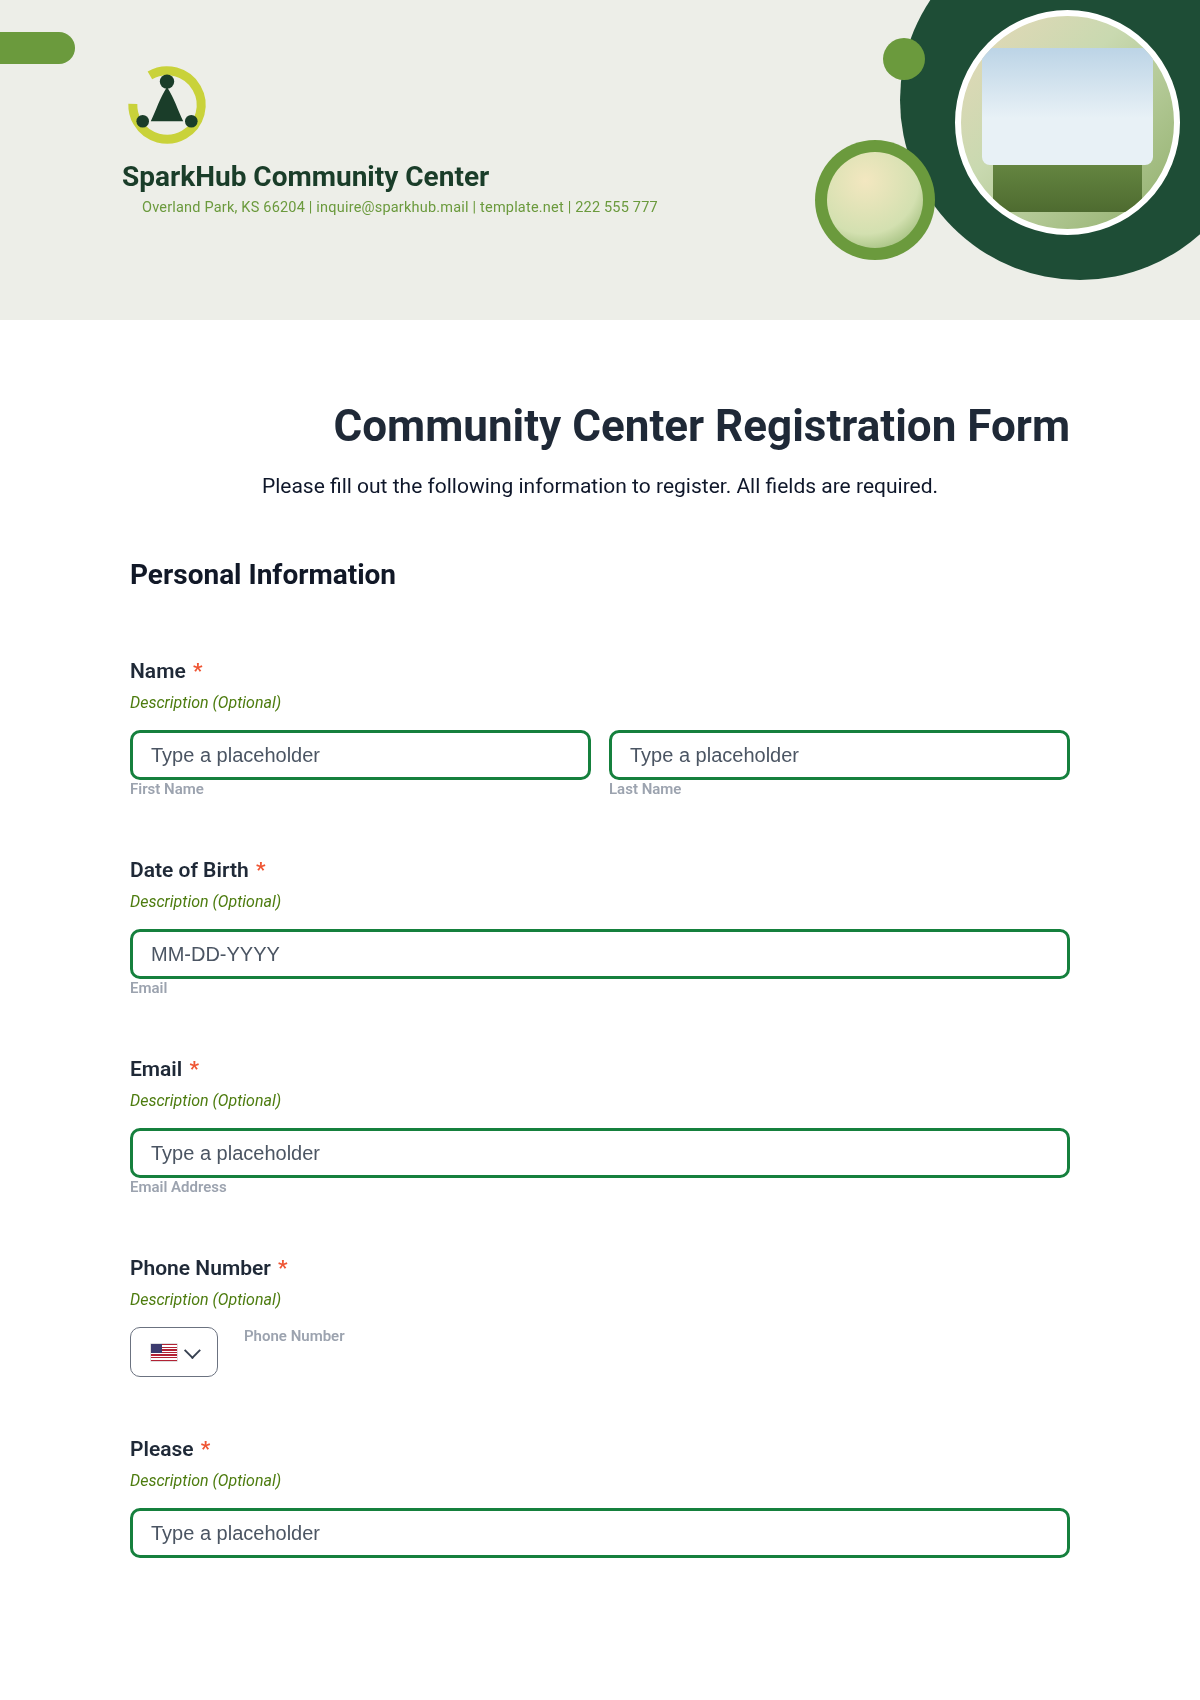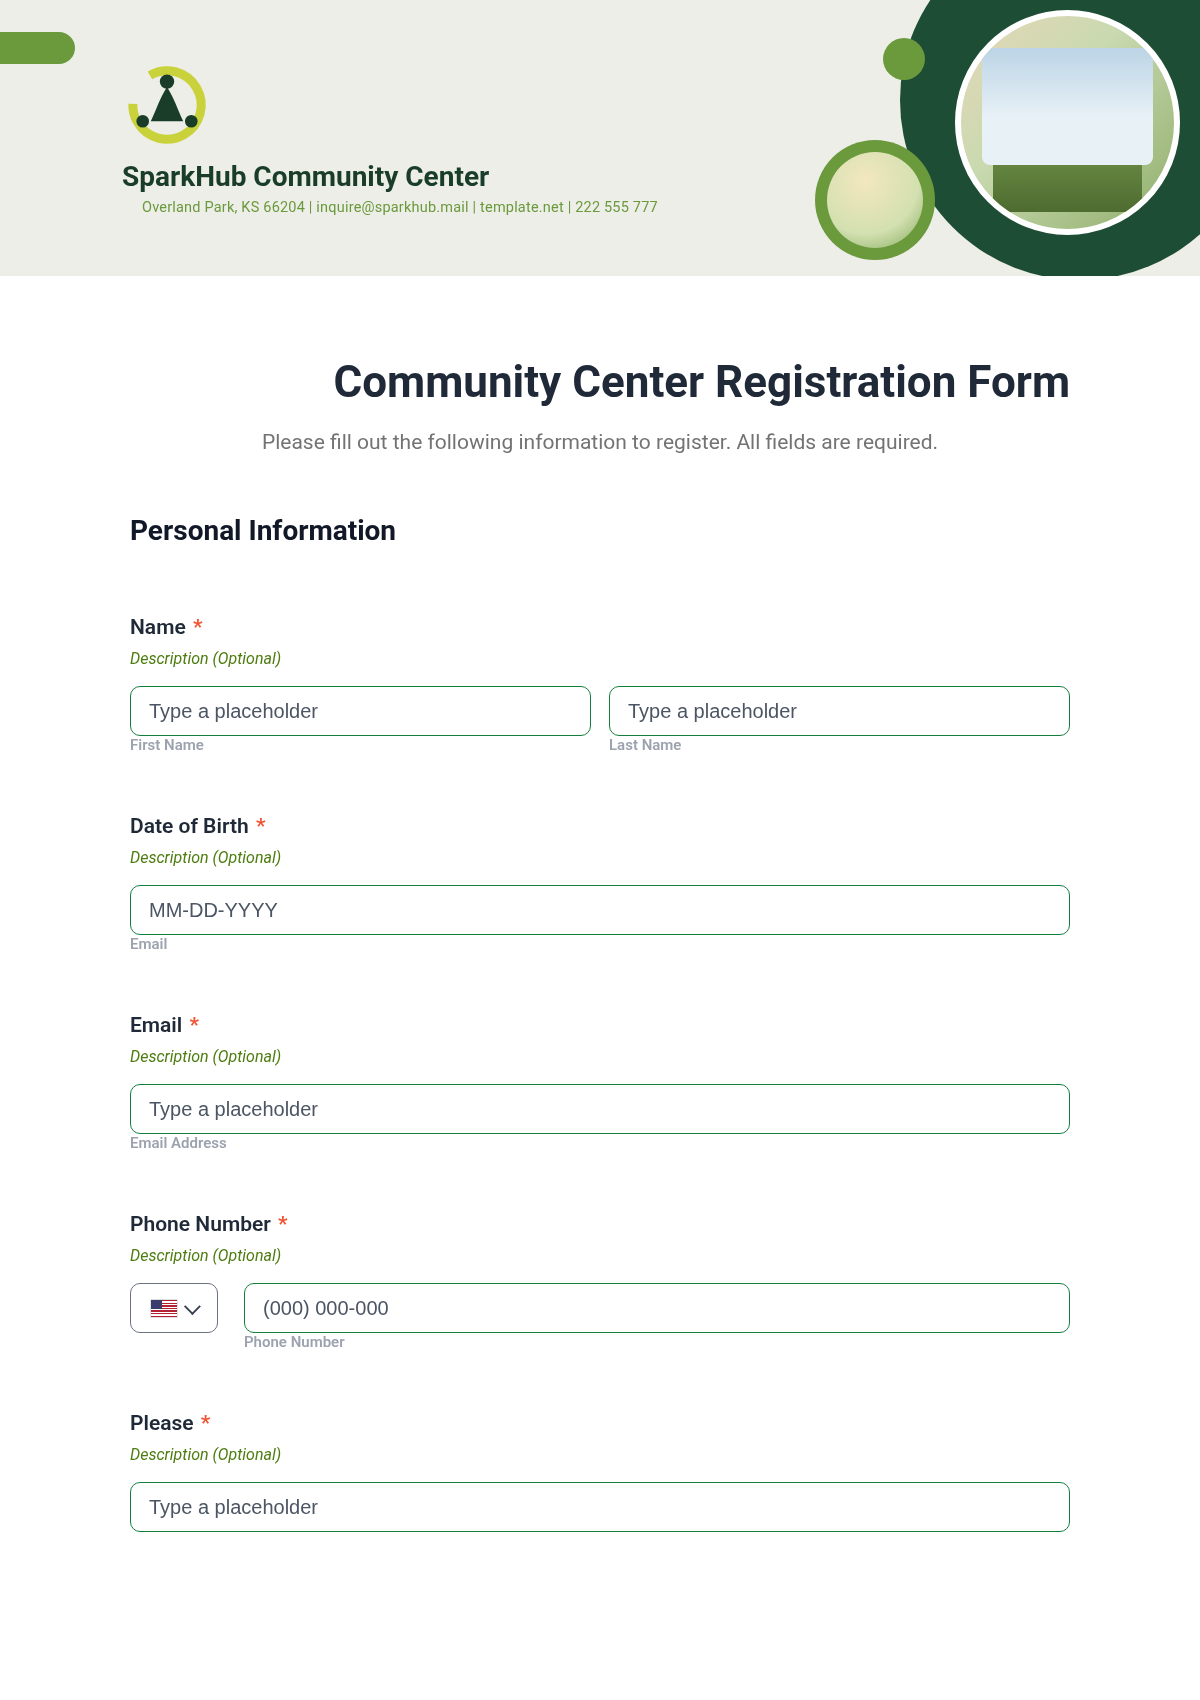--- a/index.html
+++ b/index.html
@@ -5,21 +5,21 @@
     * { margin: 0; padding: 0; box-sizing: border-box; }
     body {
       font-family: -apple-system, BlinkMacSystemFont, "Segoe UI", Roboto, Helvetica, Arial, sans-serif;
       background: #ffffff;
       width: 1200px;
       color: #1f2937;
     }
     
     .banner {
       position: relative;
-      height: 276px;
+      height: 320px;
       background: #edeee8;
       overflow: hidden;
     }
     .banner-pill {
       position: absolute;
       top: 32px;
       left: -20px;
       width: 95px;
       height: 32px;
       background: #6b9a3d;
@@ -117,21 +117,21 @@
     .form-title {
       text-align: right;
       font-size: 44px;
       font-weight: 700;
       color: #1f2937;
       margin-bottom: 22px;
     }
     .form-subtitle {
       text-align: center;
       font-size: 21px;
-      color: #737373;
+      color: #0f172a;
       margin-bottom: 60px;
     }
     .section-title {
       font-size: 28px;
       font-weight: 700;
       color: #111827;
       margin-bottom: 68px;
     }
     .field-group { margin-bottom: 60px; }
     .field-label {
@@ -145,21 +145,21 @@
       font-style: italic;
       color: #4d7c0f;
       margin-top: 10px;
       margin-bottom: 18px;
     }
     .row-2 { display: flex; gap: 18px; }
     .col { flex: 1; display:flex; flex-direction:column; }
     .text-input {
       width: 100%;
       height: 50px;
-      border: 1px solid #15803d;
+      border: 3px solid #15803d;
       border-radius: 10px;
       padding: 0 18px;
       font-size: 20px;
       color: #374151;
       background:#fff;
       outline:none;
     }
     .text-input::placeholder { color: #4b5563; }
     .sub-label {
       font-size: 15px;
@@ -276,21 +276,20 @@
       <span>Phone Number</span>
       <span class="req">*</span>
     </div>
     <div class="field-desc">Description (Optional)</div>
     <div class="phone-row">
       <div class="country-select">
         <span class="flag"></span>
         <span class="chev"></span>
       </div>
       <div class="phone-col">
-        <input class="text-input" type="text" placeholder="(000) 000-000" style="">
         <div class="sub-label">Phone Number</div>
       </div>
     </div>
   </div>
 
   <div class="field-group" style="margin-bottom:0;">
     <div class="field-label">
       <span>Please</span>
       <span class="req">*</span>
     </div>

